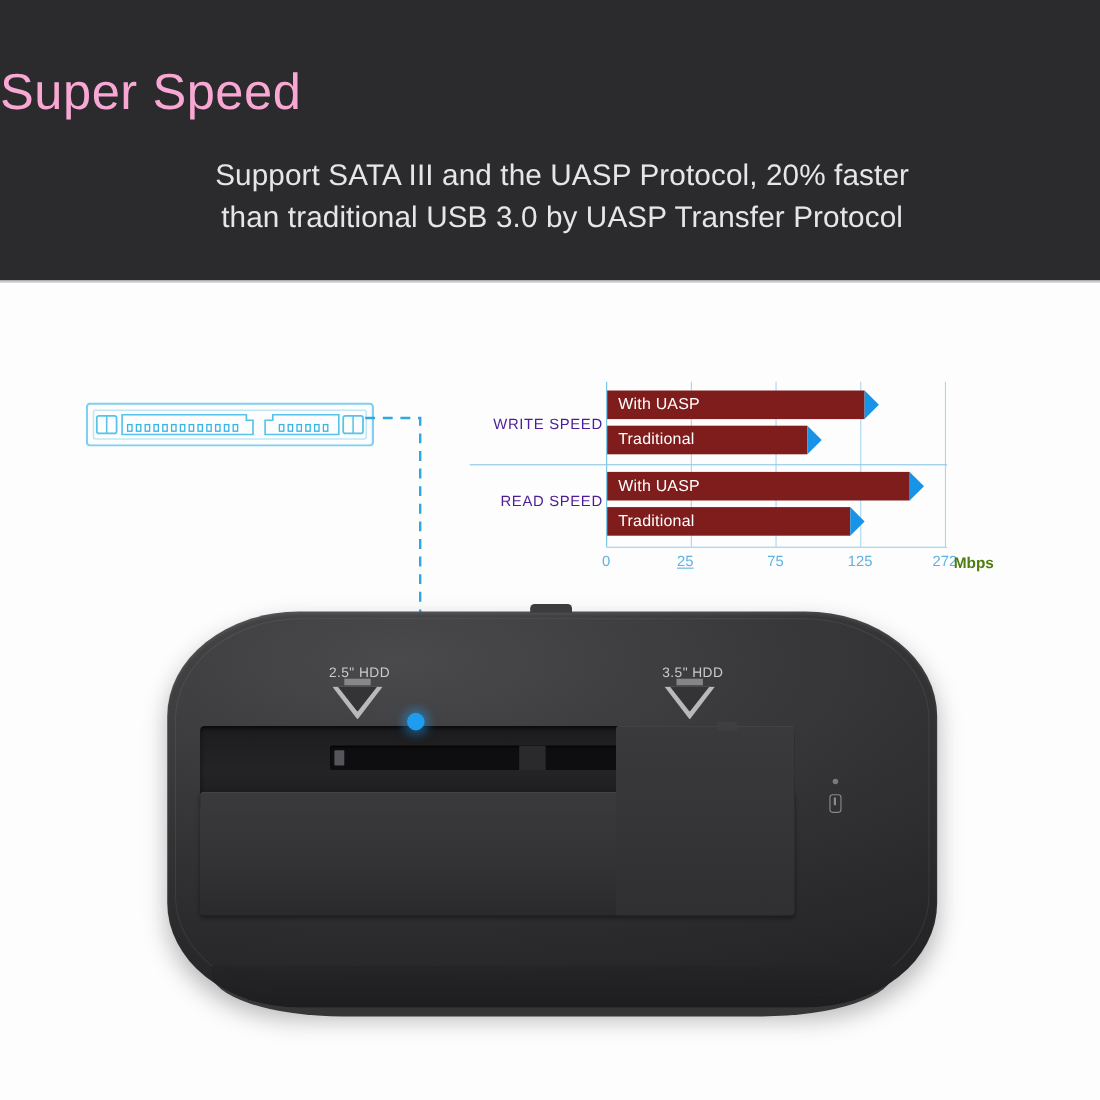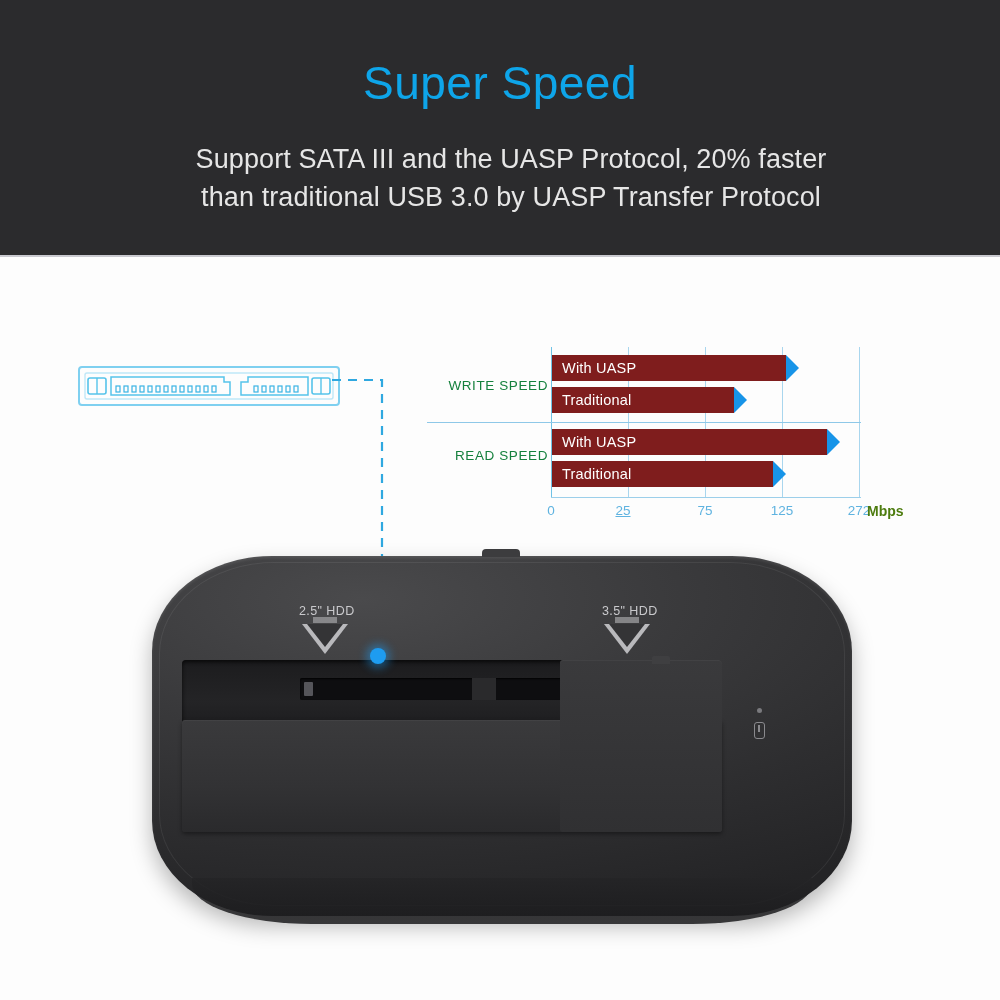--- a/index.html
+++ b/index.html
@@ -10,23 +10,23 @@
   }
   #page { position:relative; width:1000px; height:1000px; background:#fdfdfd; }
 
   
   .header {
     position:absolute; left:0; top:0; width:1000px; height:255px;
     background:#2b2b2d;
   }
   .header-title {
     position:absolute; left:0; top:56px; width:1000px;
-    text-align:center;
+    text-align:left;
     font-size:46px; font-weight:400; letter-spacing:0.5px;
-    color:#0ea5e9;
+    color:#f9a8d4;
   }
   .header-sub {
     position:absolute; left:0; top:140px; width:1000px;
     text-align:center;
     font-size:27px; font-weight:300; line-height:38px;
     color:#e6e6e6; letter-spacing:0.1px;padding-left:22px;
   }
   .header-sub .l2 { display:block; }
   .header-rule {
     position:absolute; left:0; top:255px; width:1000px; height:2px;
@@ -37,21 +37,21 @@
   .sata { position:absolute; left:78px; top:366px; }
 
   
   .linkline { position:absolute; left:330px; top:368px; }
 
   
   .chart { position:absolute; left:432px; top:336px; width:468px; height:190px; }
   .chart-row-labels { position:absolute; left:0; top:0; width:116px; height:150px; }
   .rowlabel {
     position:absolute; left:0; width:116px; text-align:right;
-    font-size:13.5px; letter-spacing:0.6px; color:#15803d;
+    font-size:13.5px; letter-spacing:0.6px; color:#4c1d95;
   }
   .rowlabel.write { top:42px; }
   .rowlabel.read  { top:112px; }
 
   .plot { position:absolute; left:119px; top:11px; width:310px; height:150px; }
   .axis-v {
     position:absolute; top:0; width:1px; height:150px; background:#a9d6ee;
   }
   .axis-base {
     position:absolute; left:0; top:150px; width:310px; height:1px; background:#9ccfea;

